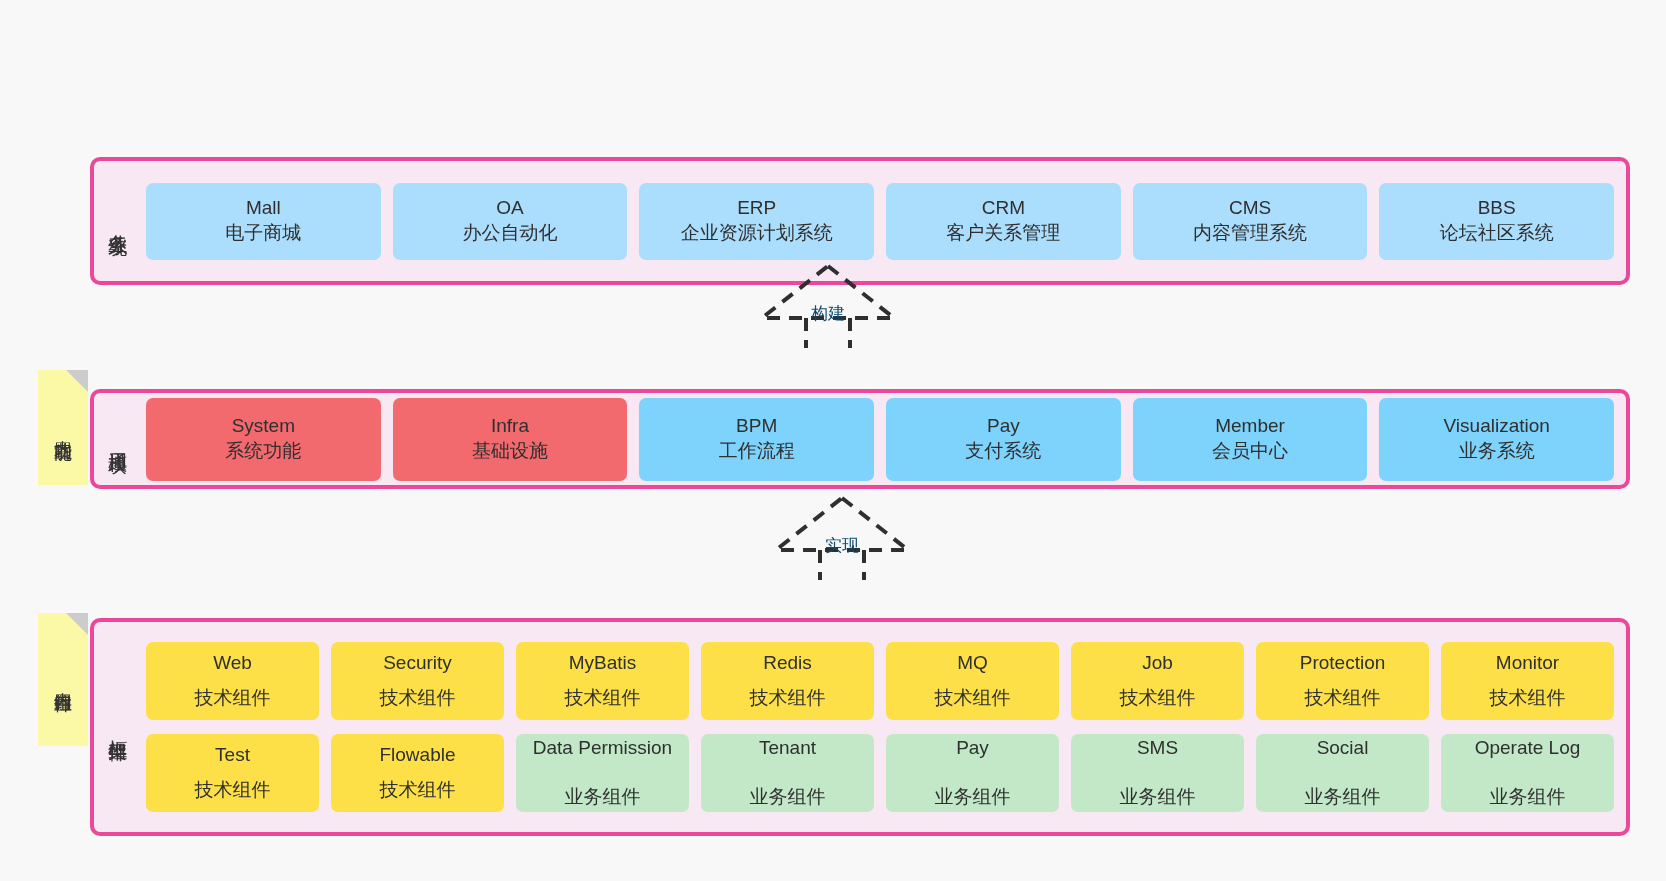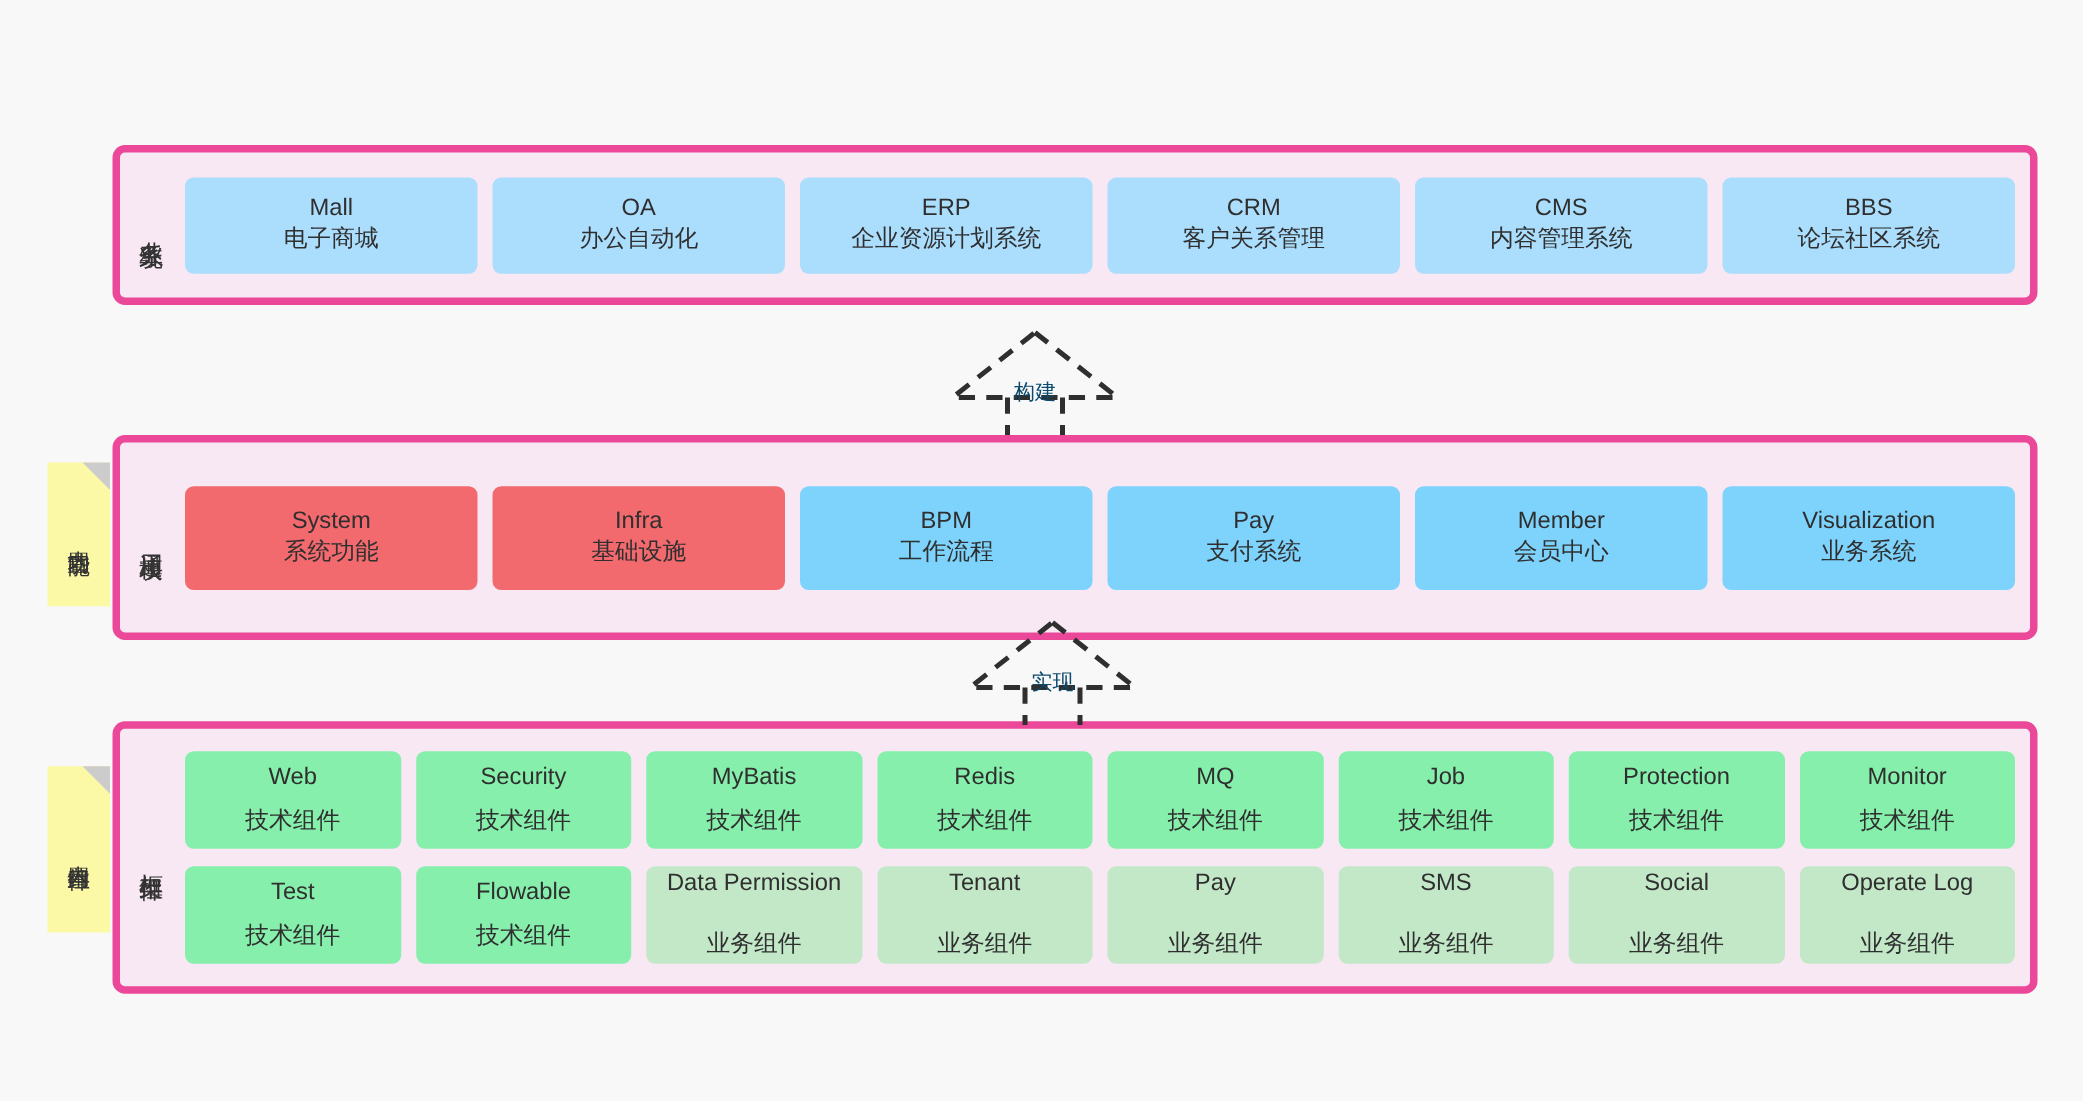--- a/index.html
+++ b/index.html
@@ -21,25 +21,26 @@
     top: 0;
     width: 1666px;
     height: 881px;
   }
 
   
   .layer-panel {
     position: absolute;
     box-sizing: border-box;
     background: #f8e8f4;
-    border: 6px solid #ec4899;
+    border: 4px solid #ec4899;
     border-radius: 10px;
     display: flex;
     flex-direction: row;
     align-items: stretch;
+    margin-top: 41px;
   }
   .layer-title {
     flex: 0 0 auto;
     width: 48px;
     display: flex;
     align-items: center;
     justify-content: center;
     font-size: 19px;
     line-height: 1.14;
     color: #333333;
@@ -78,21 +79,21 @@
     color: #2f2f2f;
     padding: 4px 6px;
     user-select: none;
   }
   .card .l1 { display: block; }
   .card .l2 { display: block; }
 
   .c-blue       { background: #abddfd; }
   .c-red-strong { background: #f2696e; }
   .c-red-light  { background: #7dd3fc; }
-  .c-green-strong { background: #86efac; gap: 10px; }
+  .c-green-strong { background: #fde047; gap: 10px; }
   .c-green-light  { background: #c2e8c8; gap: 24px; }
 
   
   .row-business .card { height: 77px; }
   .row-modules  .card { height: 83px; }
   .row-framework .card { height: 78px; }
 
   
   .note {
     position: absolute;
@@ -191,21 +192,21 @@
       <line x1="92" y1="56" x2="92" y2="86" stroke="#2f2f2f" stroke-width="4" stroke-dasharray="13,9"></line>
     </svg>
     <span class="arrow-label" style="top:40px;">构建</span>
   </div>
 
   <div class="note" style="left:38px; top:370px; width:50px; height:115px;">
     <span class="fold"></span>
     <span class="note-text">内置功能</span>
   </div>
 
-  <div class="layer-panel" id="layer-1" style="left:90px; top:348px; width:1540px; height:164px;">
+  <div class="layer-panel" id="layer-1" style="left:90px; top:348px; width:1540px; height:100px;">
     <div class="layer-title">通用模块</div>
     <div class="layer-body">
       <div class="row row-modules">
         <div class="card c-red-strong">
           <span class="l1">System</span>
           <span class="l2">系统功能</span>
         </div>
         <div class="card c-red-strong">
           <span class="l1">Infra</span>
           <span class="l2">基础设施</span>

